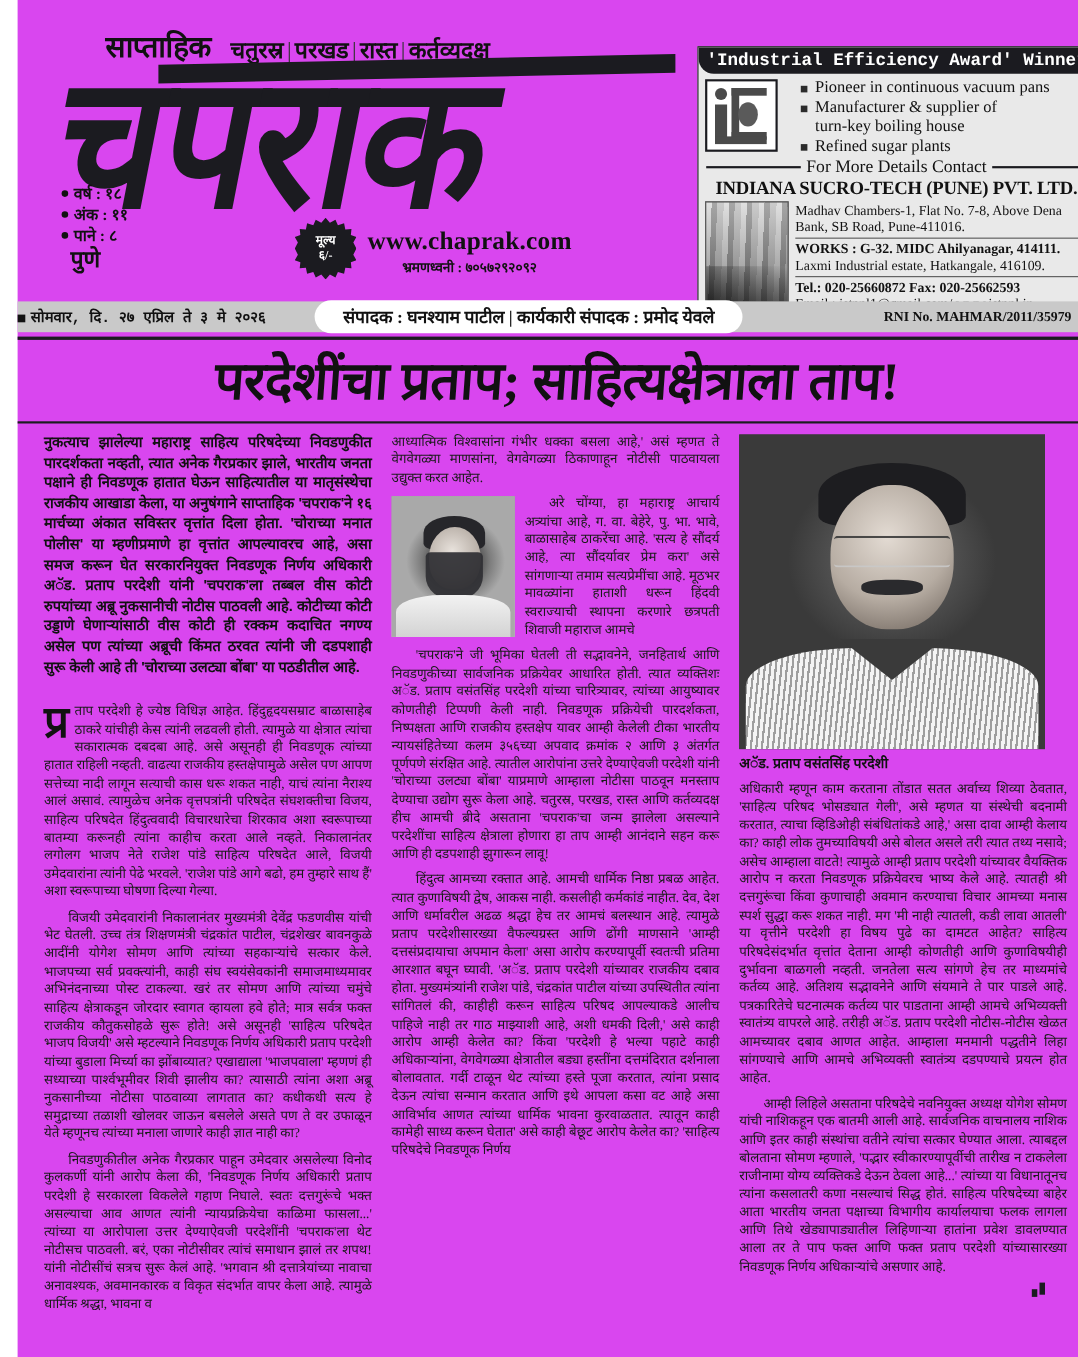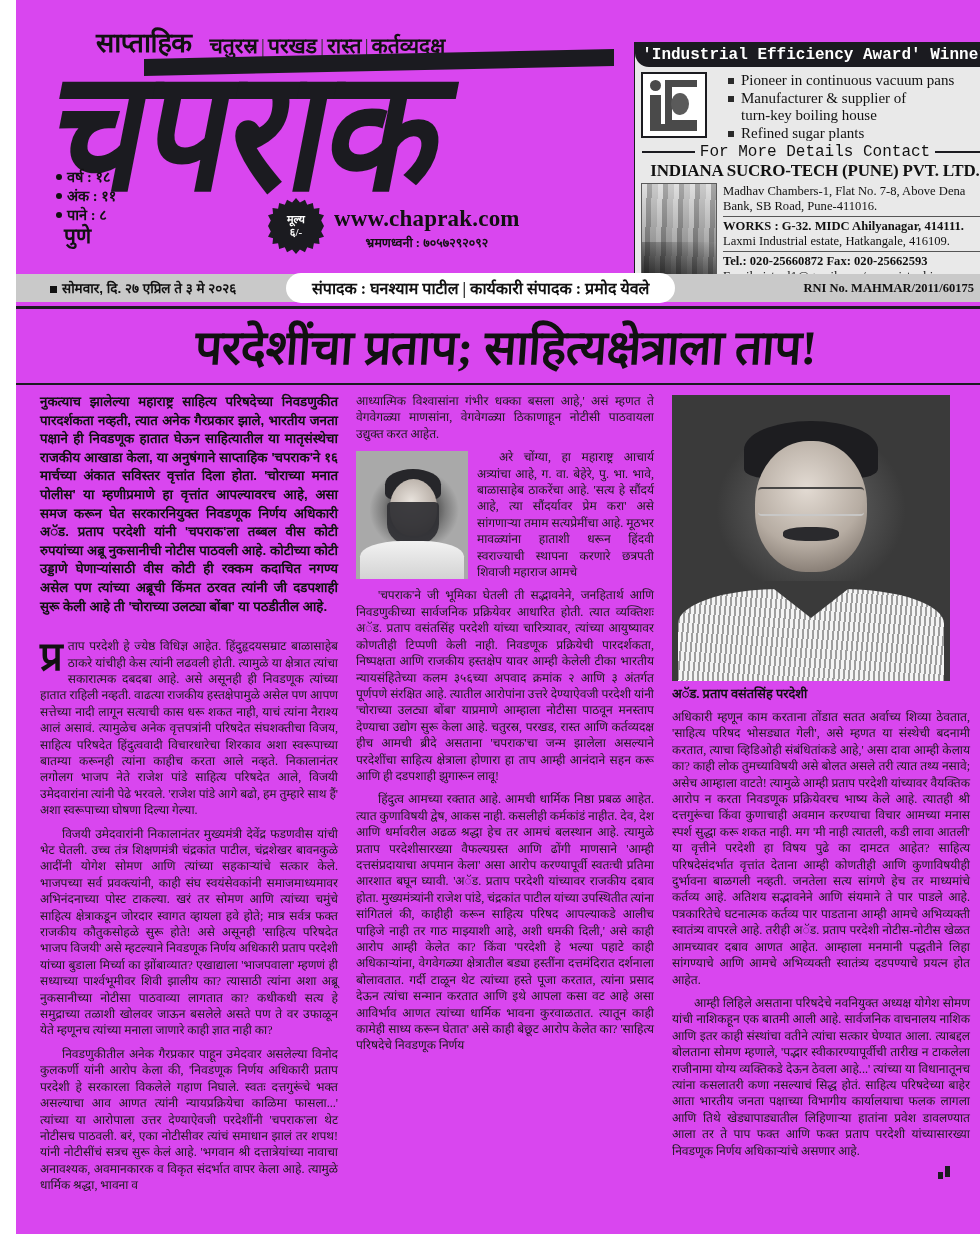--- a/index.html
+++ b/index.html
@@ -253,21 +253,21 @@
     align-items: center;
     gap: 5px;
     padding: 1px 7px 0 7px;
   }
   .ad-contact-line .rule {
     flex: 1 1 auto;
     height: 2px;
     background: #1b1b20;
   }
   .ad-contact-line .txt {
-    font-family: Liberation Mono, monospace;
+    font-family: Liberation Serif, serif;
     font-size: 16px;
     color: #111;
     white-space: nowrap;
   }
   .ad-company {
     text-align: center;
     font-family: "Liberation Serif", "DejaVu Serif", serif;
     font-weight: bold;
     font-size: 17px;
     color: #111;
@@ -310,25 +310,24 @@
   
   .infobar {
     position: relative;
     height: 28px;
     background: #c9c9c9;
     margin: 2px 0 0 0;
     display: flex;
     align-items: center;
   }
   .infobar .date {
-    font-family: Liberation Sans, sans-serif;
+    font-family: Liberation Mono, monospace;
     font-weight: bold;
     font-size: 13.5px;
     color: #111;
-    padding-left: 34px;
     white-space: nowrap;
   }
   .infobar .date .sqm {
     display: inline-block;
     width: 7px; height: 7px;
     background: #111;
     margin-right: 5px;
   }
   .infobar .editor-pill {
     position: absolute;
@@ -664,21 +663,21 @@
             <div>Email : istppl1@gmail.com/ www.istppl.in</div>
           </div>
         </div>
       </div>
     </div>
   </div>
 
   <div class="infobar">
     <div class="date"><span class="sqm"></span><span>सोमवार, दि. २७ एप्रिल ते ३ मे २०२६</span></div>
     <div class="editor-pill">संपादक : घनश्याम पाटील | कार्यकारी संपादक : प्रमोद येवले</div>
-    <div class="rni">RNI No. MAHMAR/2011/60175</div>
+    <div class="rni">RNI No. MAHMAR/2011/35979</div>
   </div>
   <div class="mast-rule"></div>
 
   <div class="headline">परदेशींचा प्रताप; साहित्यक्षेत्राला ताप!</div>
   <div class="headline-rule"></div>
 
   <div class="content">
     <div class="cols">
 
       <div class="col">

